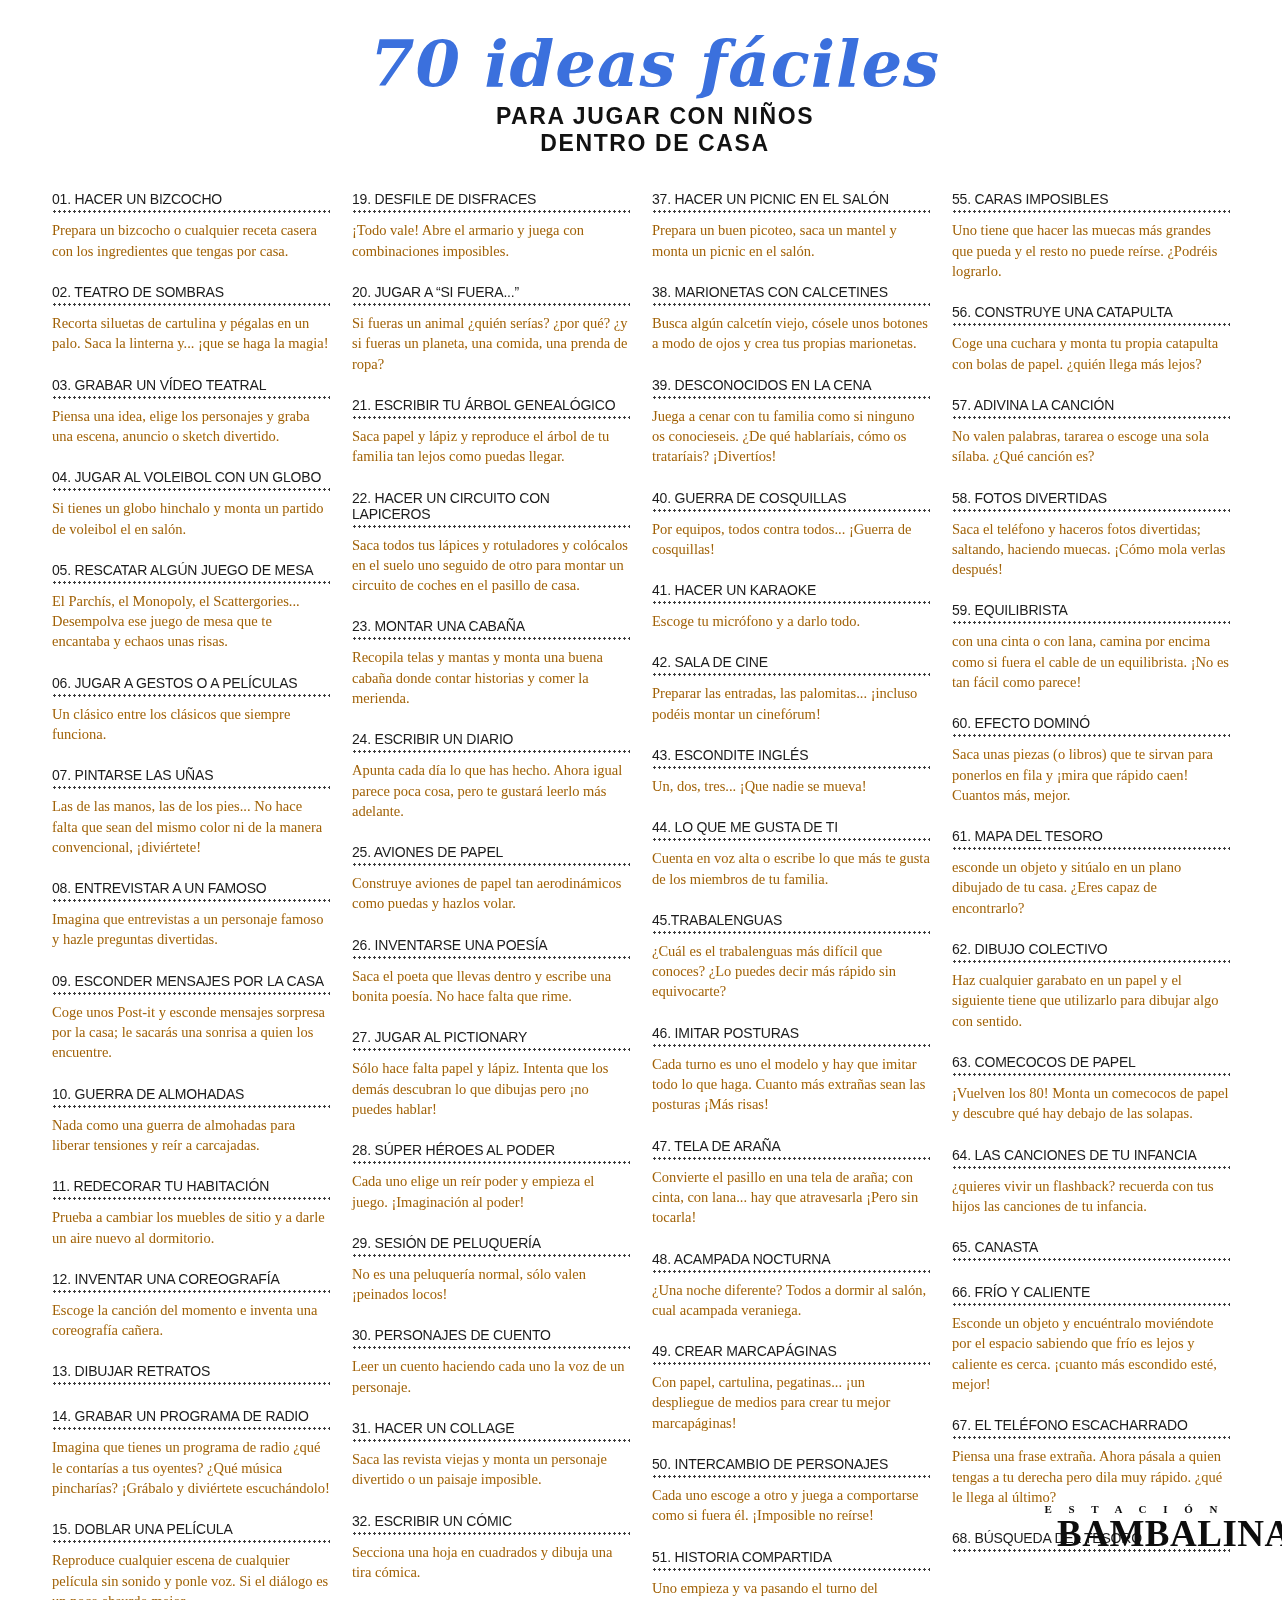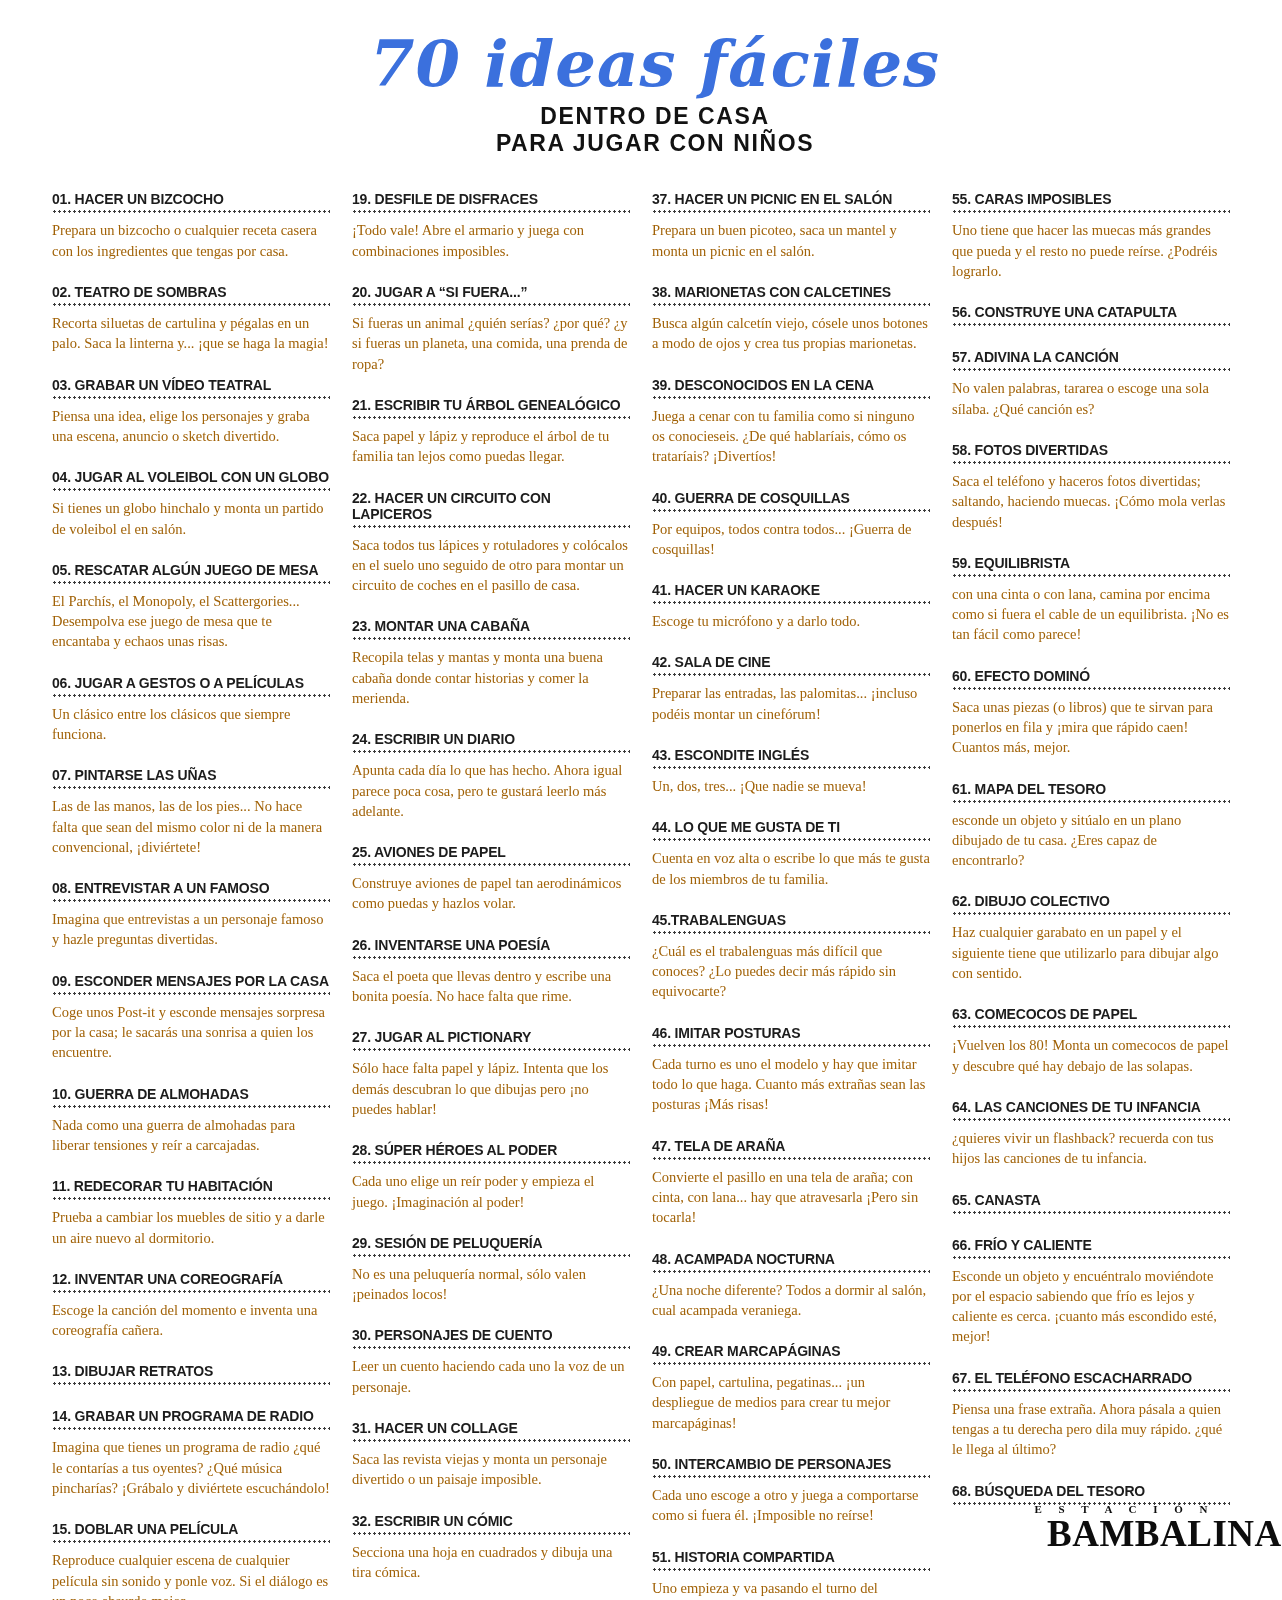--- a/index.html
+++ b/index.html
@@ -33,42 +33,42 @@
   .columns{
     display:grid;
     grid-template-columns:repeat(4,1fr);
     column-gap:22px;
     padding:34px 52px 0 52px;
     align-items:start;
   }
   .item{ margin-bottom:23px; }
   .item-title{
     font-family:"Liberation Sans", sans-serif;
-    font-weight:bold;
+    font-weight:normal;
     font-size:14px;
     letter-spacing:-0.2px;
     color:#1c1c1c;
     text-transform:uppercase;
   }
   .dots{
     margin-top:3px;
     height:3px;
     background-image:radial-gradient(circle, #3a3a3a 1.1px, transparent 1.35px);
     background-size:5px 3px;
     background-repeat:repeat-x;
   }
   .item-desc{
     margin-top:7px;
     font-size:14.5px;
     line-height:1.4;
     color:#a16207;
   }
   .logo{
     position:absolute;
-    right:56px;
+    right:46px;
     bottom:46px;
     width:210px;
     text-align:center;
     color:#0d0d0d;
   }
   .logo-top{
     font-family:"Liberation Serif", serif;
     font-weight:bold;
     font-size:11px;
     letter-spacing:7px;
@@ -84,22 +84,22 @@
   }
 </style>
 </head>
 <body>
 
 <div class="page">
 
   <div class="header">
     <div class="title-script">70 ideas fáciles</div>
     <div class="subtitle">
+      <div>PARA JUGAR CON NIÑOS</div>
       <div>DENTRO DE CASA</div>
-      <div>PARA JUGAR CON NIÑOS</div>
     </div>
   </div>
 
   <div class="columns">
     <div class="col">
     <div class="item">
       <div class="item-title">01. HACER UN BIZCOCHO</div>
       <div class="dots"></div>
       <div class="item-desc">Prepara un bizcocho o cualquier receta casera con los ingredientes que tengas por casa.</div>
     </div>
@@ -369,20 +369,21 @@
     <div class="col">
     <div class="item">
       <div class="item-title">55. CARAS IMPOSIBLES</div>
       <div class="dots"></div>
       <div class="item-desc">Uno tiene que hacer las muecas más grandes que pueda y el resto no puede reírse. ¿Podréis lograrlo.</div>
     </div>
 
     <div class="item">
       <div class="item-title">56. CONSTRUYE UNA CATAPULTA</div>
       <div class="dots"></div>
+      <div class="item-desc">Coge una cuchara y monta tu propia catapulta con bolas de papel. ¿quién llega más lejos?</div>
     </div>
 
     <div class="item">
       <div class="item-title">57. ADIVINA LA CANCIÓN</div>
       <div class="dots"></div>
       <div class="item-desc">No valen palabras, tararea o escoge una sola sílaba. ¿Qué canción es?</div>
     </div>
 
     <div class="item">
       <div class="item-title">58. FOTOS DIVERTIDAS</div>

